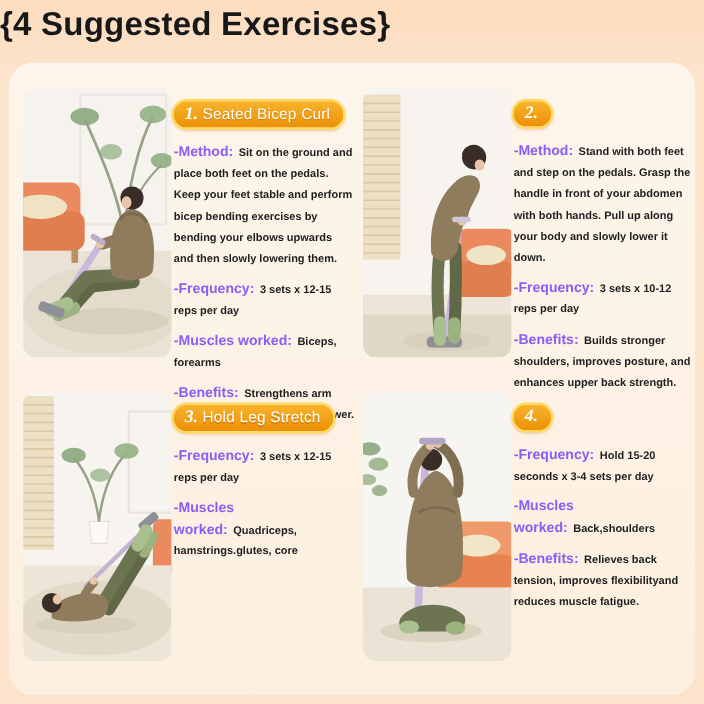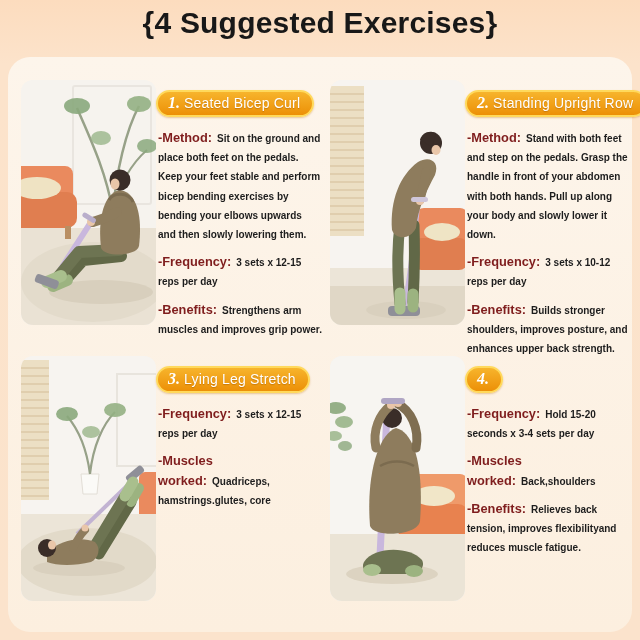--- a/index.html
+++ b/index.html
@@ -2,21 +2,21 @@
 <html><head>
 <meta charset="utf-8">
 <style>
   html,body { margin:0; padding:0; }
   body {
     width:640px; height:640px; position:relative; overflow:hidden;
     background:linear-gradient(180deg,#fcdcbe 0%, #fce3cb 10%, #fbe3cc 100%);
     font-family:"Liberation Sans", sans-serif;
   }
   .title {
-    position:absolute; top:6px; left:0; width:640px; text-align:center;
+    position:absolute; top:6px; left:0; width:640px; 
     font-size:30px; font-weight:700; color:#181818; letter-spacing:0.2px;
   }
   .panel {
     position:absolute; left:8px; top:57px; width:624px; height:575px;
     border-radius:22px; background:linear-gradient(180deg,#fdf5eb,#fcefdf);
   }
   .card { position:absolute; display:flex; align-items:flex-start; }
   .card-1 { left:21px;  top:80px;  width:301px; }
   .card-2 { left:330px; top:80px;  width:304px; }
   .card-3 { left:21px;  top:356px; width:301px; }
@@ -36,21 +36,21 @@
   }
   .badge-number {
     font-family:"Liberation Serif", serif; font-style:italic; font-weight:700;
     font-size:16px; color:#ffffff; line-height:1;
   }
   .badge-name {
     font-size:14px; font-weight:400; color:#ffffff; letter-spacing:0.2px;
     text-shadow:0 1px 1px rgba(150,85,0,0.45);
   }
   .section { margin-top:9px; line-height:1.2; }
-  .label { font-size:12.8px; font-weight:800; color:#7f1d1d; margin-right:5px; }
+  .label { font-size:12.8px; font-weight:800; color:#8b5cf6; margin-right:5px; }
   .body-text { font-size:10px; font-weight:700; color:#1d1d1d; }
 </style>
 </head>
 <body>
 
 <div class="title">{4 Suggested Exercises}</div>
 
 <div class="panel"></div>
 
 <div class="card card-1">
@@ -87,20 +87,21 @@
       <ellipse cx="94" cy="104" rx="4.5" ry="5.5" fill="#e9c6a9"></ellipse>
     </svg>
   </div>
   <div class="content">
     <div class="badge">
       <span class="badge-number">1.</span>
       <span class="badge-name">Seated Bicep Curl</span>
     </div>
     <div class="section"><span class="label">-Method:</span><span class="body-text">Sit on the ground and place both feet on the pedals. Keep your feet stable and perform bicep bending exercises by bending your elbows upwards and then slowly lowering them.</span></div>
     <div class="section"><span class="label">-Frequency:</span><span class="body-text">3 sets x 12-15 reps per day</span></div>
+    <div class="section"><span class="label">-Muscles worked:</span><span class="body-text">Biceps, forearms</span></div>
     <div class="section"><span class="label">-Benefits:</span><span class="body-text">Strengthens arm muscles and improves grip power.</span></div>
   </div>
 </div>
 
 <div class="card card-2">
   <div class="photo">
     <svg width="135" height="245" viewBox="0 0 135 245">
       <rect width="135" height="245" fill="#f7f4f0"></rect>
       <rect x="0" y="6" width="34" height="150" fill="#ecdfc4"></rect>
       <path d="M0 14h34M0 22h34M0 30h34M0 38h34M0 46h34M0 54h34M0 62h34M0 70h34M0 78h34M0 86h34M0 94h34M0 102h34M0 110h34M0 118h34M0 126h34M0 134h34M0 142h34M0 150h34" stroke="#dbc9a6" stroke-width="1.5"></path>
@@ -121,21 +122,20 @@
       <circle cx="90" cy="121" r="4" fill="#e9c6a9"></circle>
       <rect x="81" y="117" width="17" height="5" rx="2.5" fill="#cfc6da"></rect>
       <circle cx="101" cy="63" r="11" fill="#3a2d28"></circle>
       <ellipse cx="106" cy="70" rx="4.5" ry="5" fill="#e9c6a9"></ellipse>
       <path d="M90 60 a11 11 0 0 1 16 -7 l -4 14 Z" fill="#3a2d28"></path>
     </svg>
   </div>
   <div class="content">
     <div class="badge">
       <span class="badge-number">2.</span>
-      <span class="badge-name">Standing Upright Row</span>
     </div>
     <div class="section"><span class="label">-Method:</span><span class="body-text">Stand with both feet and step on the pedals. Grasp the handle in front of your abdomen with both hands. Pull up along your body and slowly lower it down.</span></div>
     <div class="section"><span class="label">-Frequency:</span><span class="body-text">3 sets x 10-12 reps per day</span></div>
     <div class="section"><span class="label">-Benefits:</span><span class="body-text">Builds stronger shoulders, improves posture, and enhances upper back strength.</span></div>
   </div>
 </div>
 
 <div class="card card-3">
   <div class="photo">
     <svg width="135" height="245" viewBox="0 0 135 245">
@@ -162,21 +162,21 @@
       <path d="M26 196 C40 184 60 180 74 186 C80 192 78 202 70 206 C54 210 36 210 26 206 Z" fill="#8e7c5d"></path>
       <path d="M52 192 C56 184 60 178 64 174" stroke="#8e7c5d" stroke-width="8" stroke-linecap="round" fill="none"></path>
       <circle cx="64" cy="172" r="3.5" fill="#e9c6a9"></circle>
       <circle cx="26" cy="192" r="9" fill="#3a2d28"></circle>
       <ellipse cx="31" cy="189" rx="4" ry="4.5" fill="#e9c6a9"></ellipse>
     </svg>
   </div>
   <div class="content">
     <div class="badge">
       <span class="badge-number">3.</span>
-      <span class="badge-name">Lying Leg Stretch</span>
+      <span class="badge-name">Hold Leg Stretch</span>
     </div>
     <div class="section"><span class="label">-Frequency:</span><span class="body-text">3 sets x 12-15 reps per day</span></div>
     <div class="section"><span class="label">-Muscles worked:</span><span class="body-text">Quadriceps, hamstrings.glutes, core</span></div>
     
   </div>
 </div>
 
 <div class="card card-4">
   <div class="photo">
     <svg width="135" height="245" viewBox="0 0 135 245">

